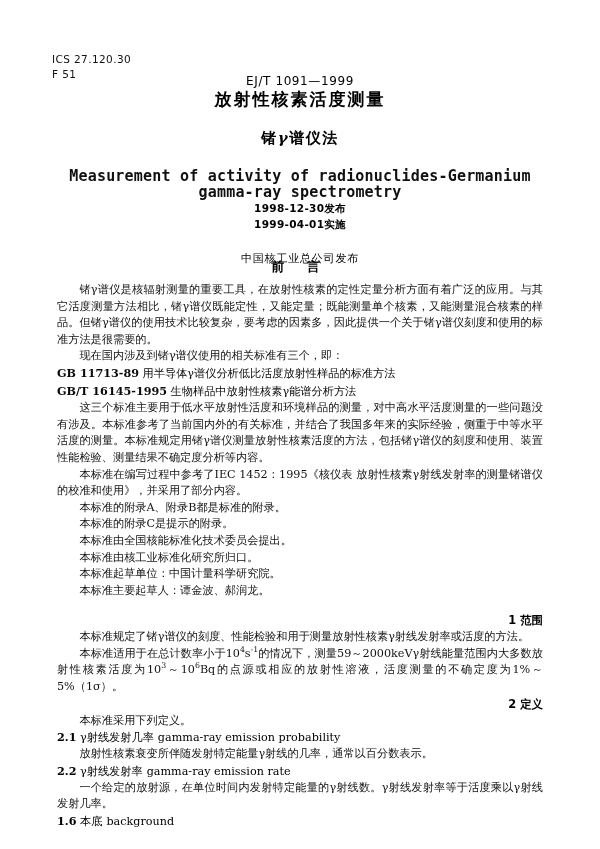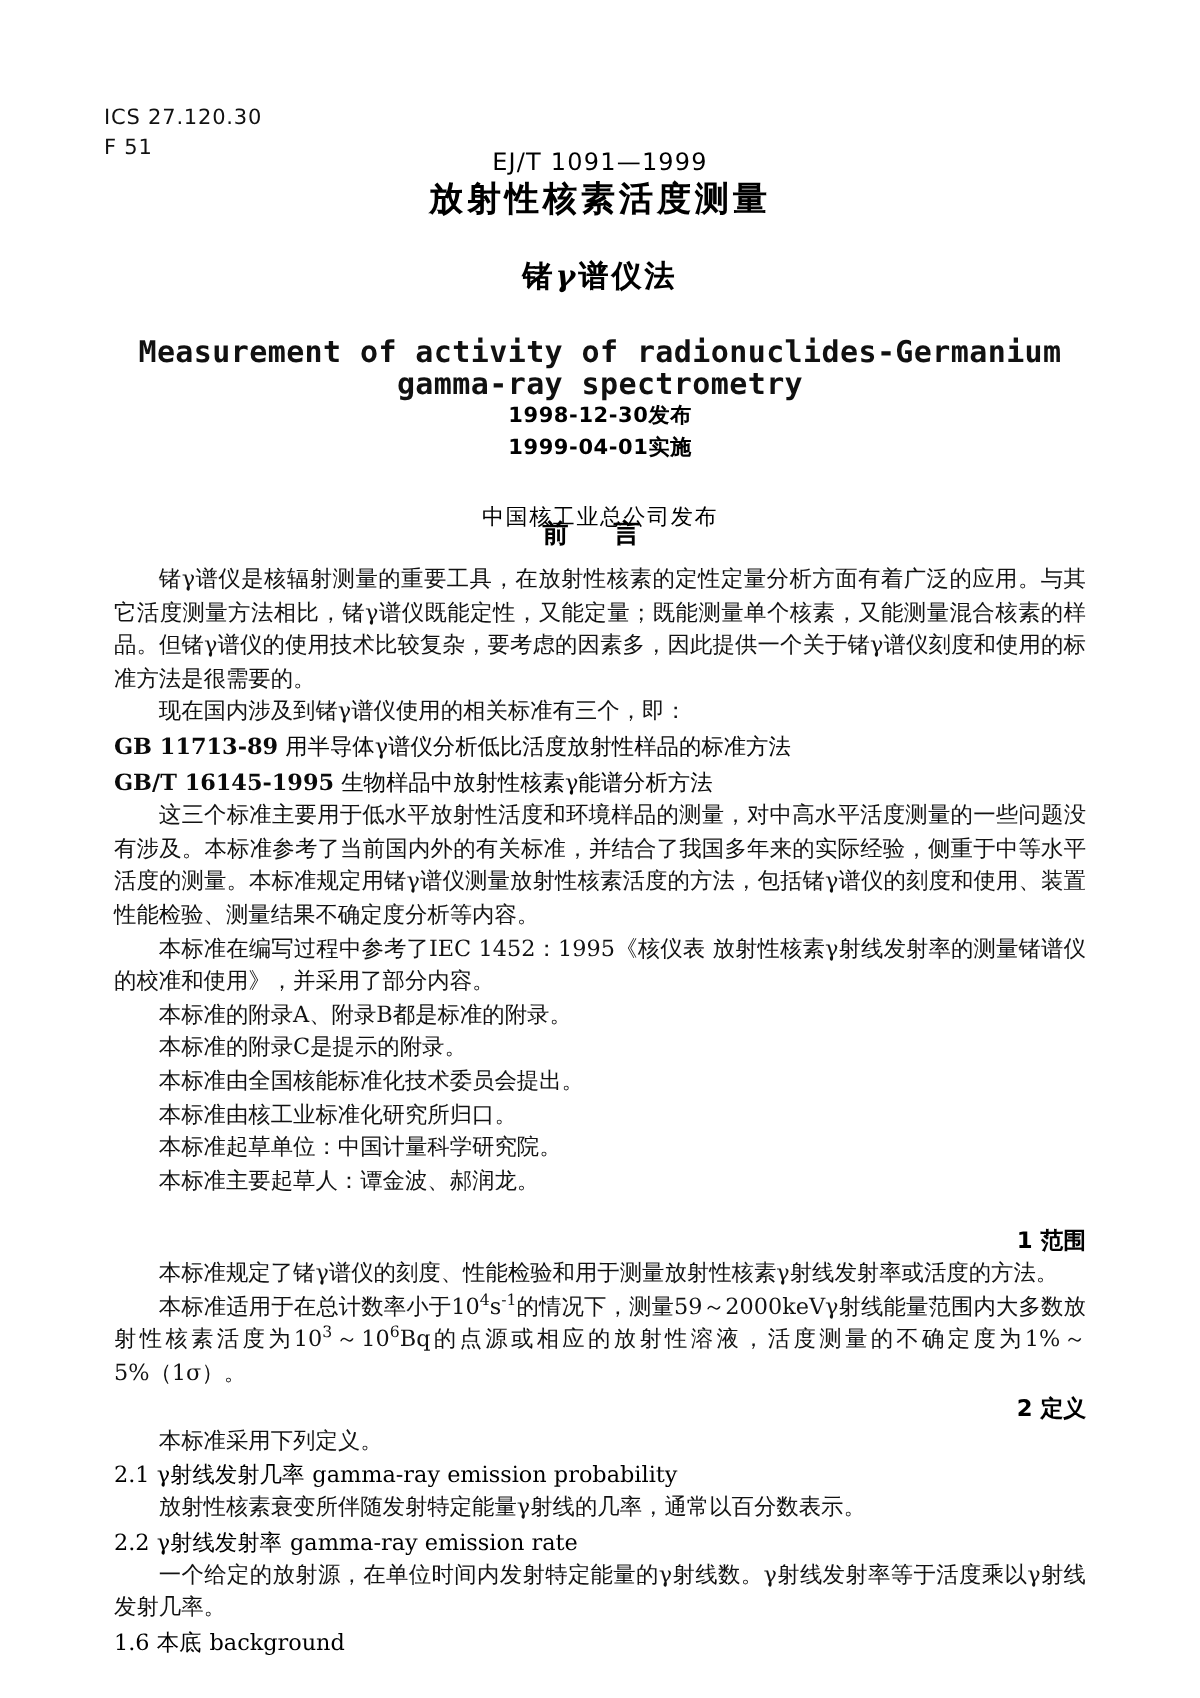--- a/index.html
+++ b/index.html
@@ -141,21 +141,21 @@
   }
   .term-heading {
     margin: 0;
     font-size: 11.2px;
     line-height: 17px;
     color: #000;
     font-family: "DejaVu Serif", "Liberation Serif", serif;
     text-indent: 0;
   }
   .term-heading .num {
-    font-weight: normal;
+    font-weight: bold;
   }
   .term-heading .term-cn {
     font-weight: normal;
   }
   .term-heading .term-en {
     font-weight: normal;
     padding-left: 4px;
   }
   .gap-md { height: 13px; }
   sub, sup {

